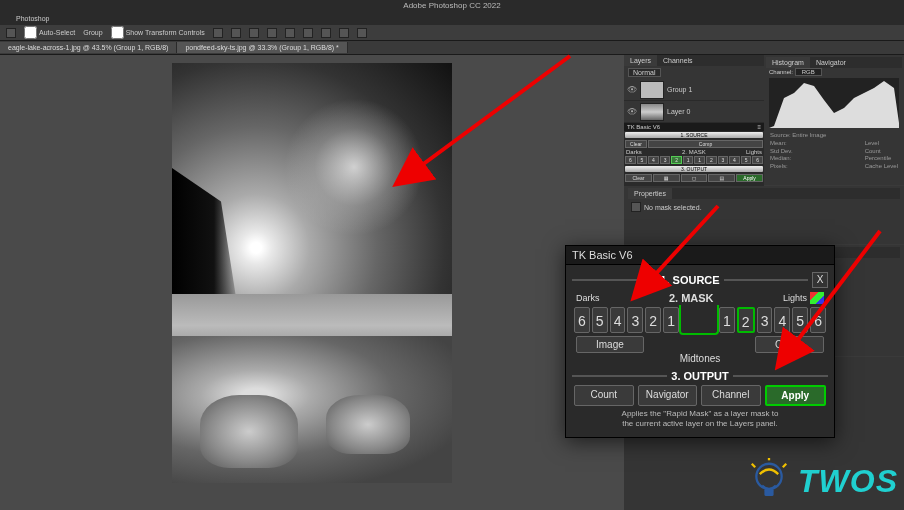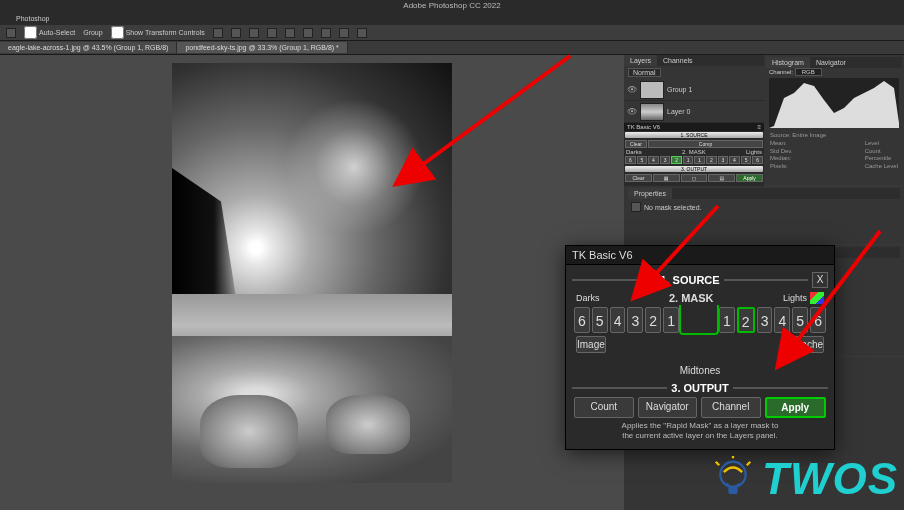--- a/index.html
+++ b/index.html
@@ -85,37 +85,37 @@
 .tk-mask-hdr .side-label { font-size: 9px; }
 .tk-mask-hdr .color-icon { width: 14px; height: 12px; background: linear-gradient(135deg, #e33 0 33%, #3e3 33% 66%, #33e 66% 100%); display: inline-block; margin-left: 3px; vertical-align: middle; }
 
 .tk-num-row { display: flex; align-items: stretch; gap: 2px; margin: 3px 0; padding: 0 2px; }
 .tk-num-row .num { flex: 1; background: #3a3a3a; border: 1px solid #666; border-radius: 2px; color: #ddd; font-size: 14px; text-align: center; padding: 3px 0; height: 26px; line-height: 20px; }
 .tk-num-row .num.sel { border: 2px solid #0b0; }
 .tk-num-row .gap { width: 36px; position: relative; }
 .tk-num-row .gap .outline { position: absolute; inset: -2px -2px; border: 2px solid #0b0; border-top: none; border-radius: 0 0 4px 4px; }
 
 .tk-img-mask { display: flex; justify-content: space-between; padding: 0 4px; margin-top: 2px; }
-.tk-img-mask .btn { background: #3a3a3a; border: 1px solid #666; color: #ddd; font-size: 10px; padding: 2px 0; border-radius: 2px; }
-.tk-midtones { text-align: center; color: #ddd; font-size: 10px; margin-top: 12px; }
+.tk-img-mask .btn { background: #3a3a3a; border: 1px solid #666; color: #ddd; font-size: 10px; padding: 2px 19px; border-radius: 2px; }
+.tk-midtones { text-align: center; color: #ddd; font-size: 10px; margin-top: 0; }
 
 .tk-output-row { display: flex; gap: 4px; margin-top: 3px; padding: 0 2px; }
 .tk-output-row .obtn { flex: 1; background: #3a3a3a; border: 1px solid #666; color: #ddd; font-size: 10px; padding: 3px 2px; border-radius: 2px; text-align: center; }
 .tk-output-row .obtn.apply { background: #2a6a2a; border: 2px solid #0c0; color: #fff; font-weight: bold; }
 
 .tk-footer { font-size: 8px; color: #bbb; text-align: center; padding: 3px 6px 0; line-height: 1.2; }
 
 
 .arrow { position: absolute; z-index: 50; }
 .arrow svg { overflow: visible; }
 
 
 .watermark { position: absolute; right: 6px; bottom: 6px; display: flex; align-items: center; gap: 6px; z-index: 100; }
 .watermark .bulb { width: 46px; height: 46px; }
-.watermark .txt { font-size: 44px; font-weight: 800; color: #20d0d0; letter-spacing: 1px; font-style: italic; }
+.watermark .txt { font-size: 32px; font-weight: 800; color: #20d0d0; letter-spacing: 1px; font-style: italic; }
 </style>
 </head>
 <body>
 
 <div class="app-title">Adobe Photoshop CC 2022</div>
 
 <div class="menubar">
   <span></span>
   <span>Photoshop</span>
 </div>

